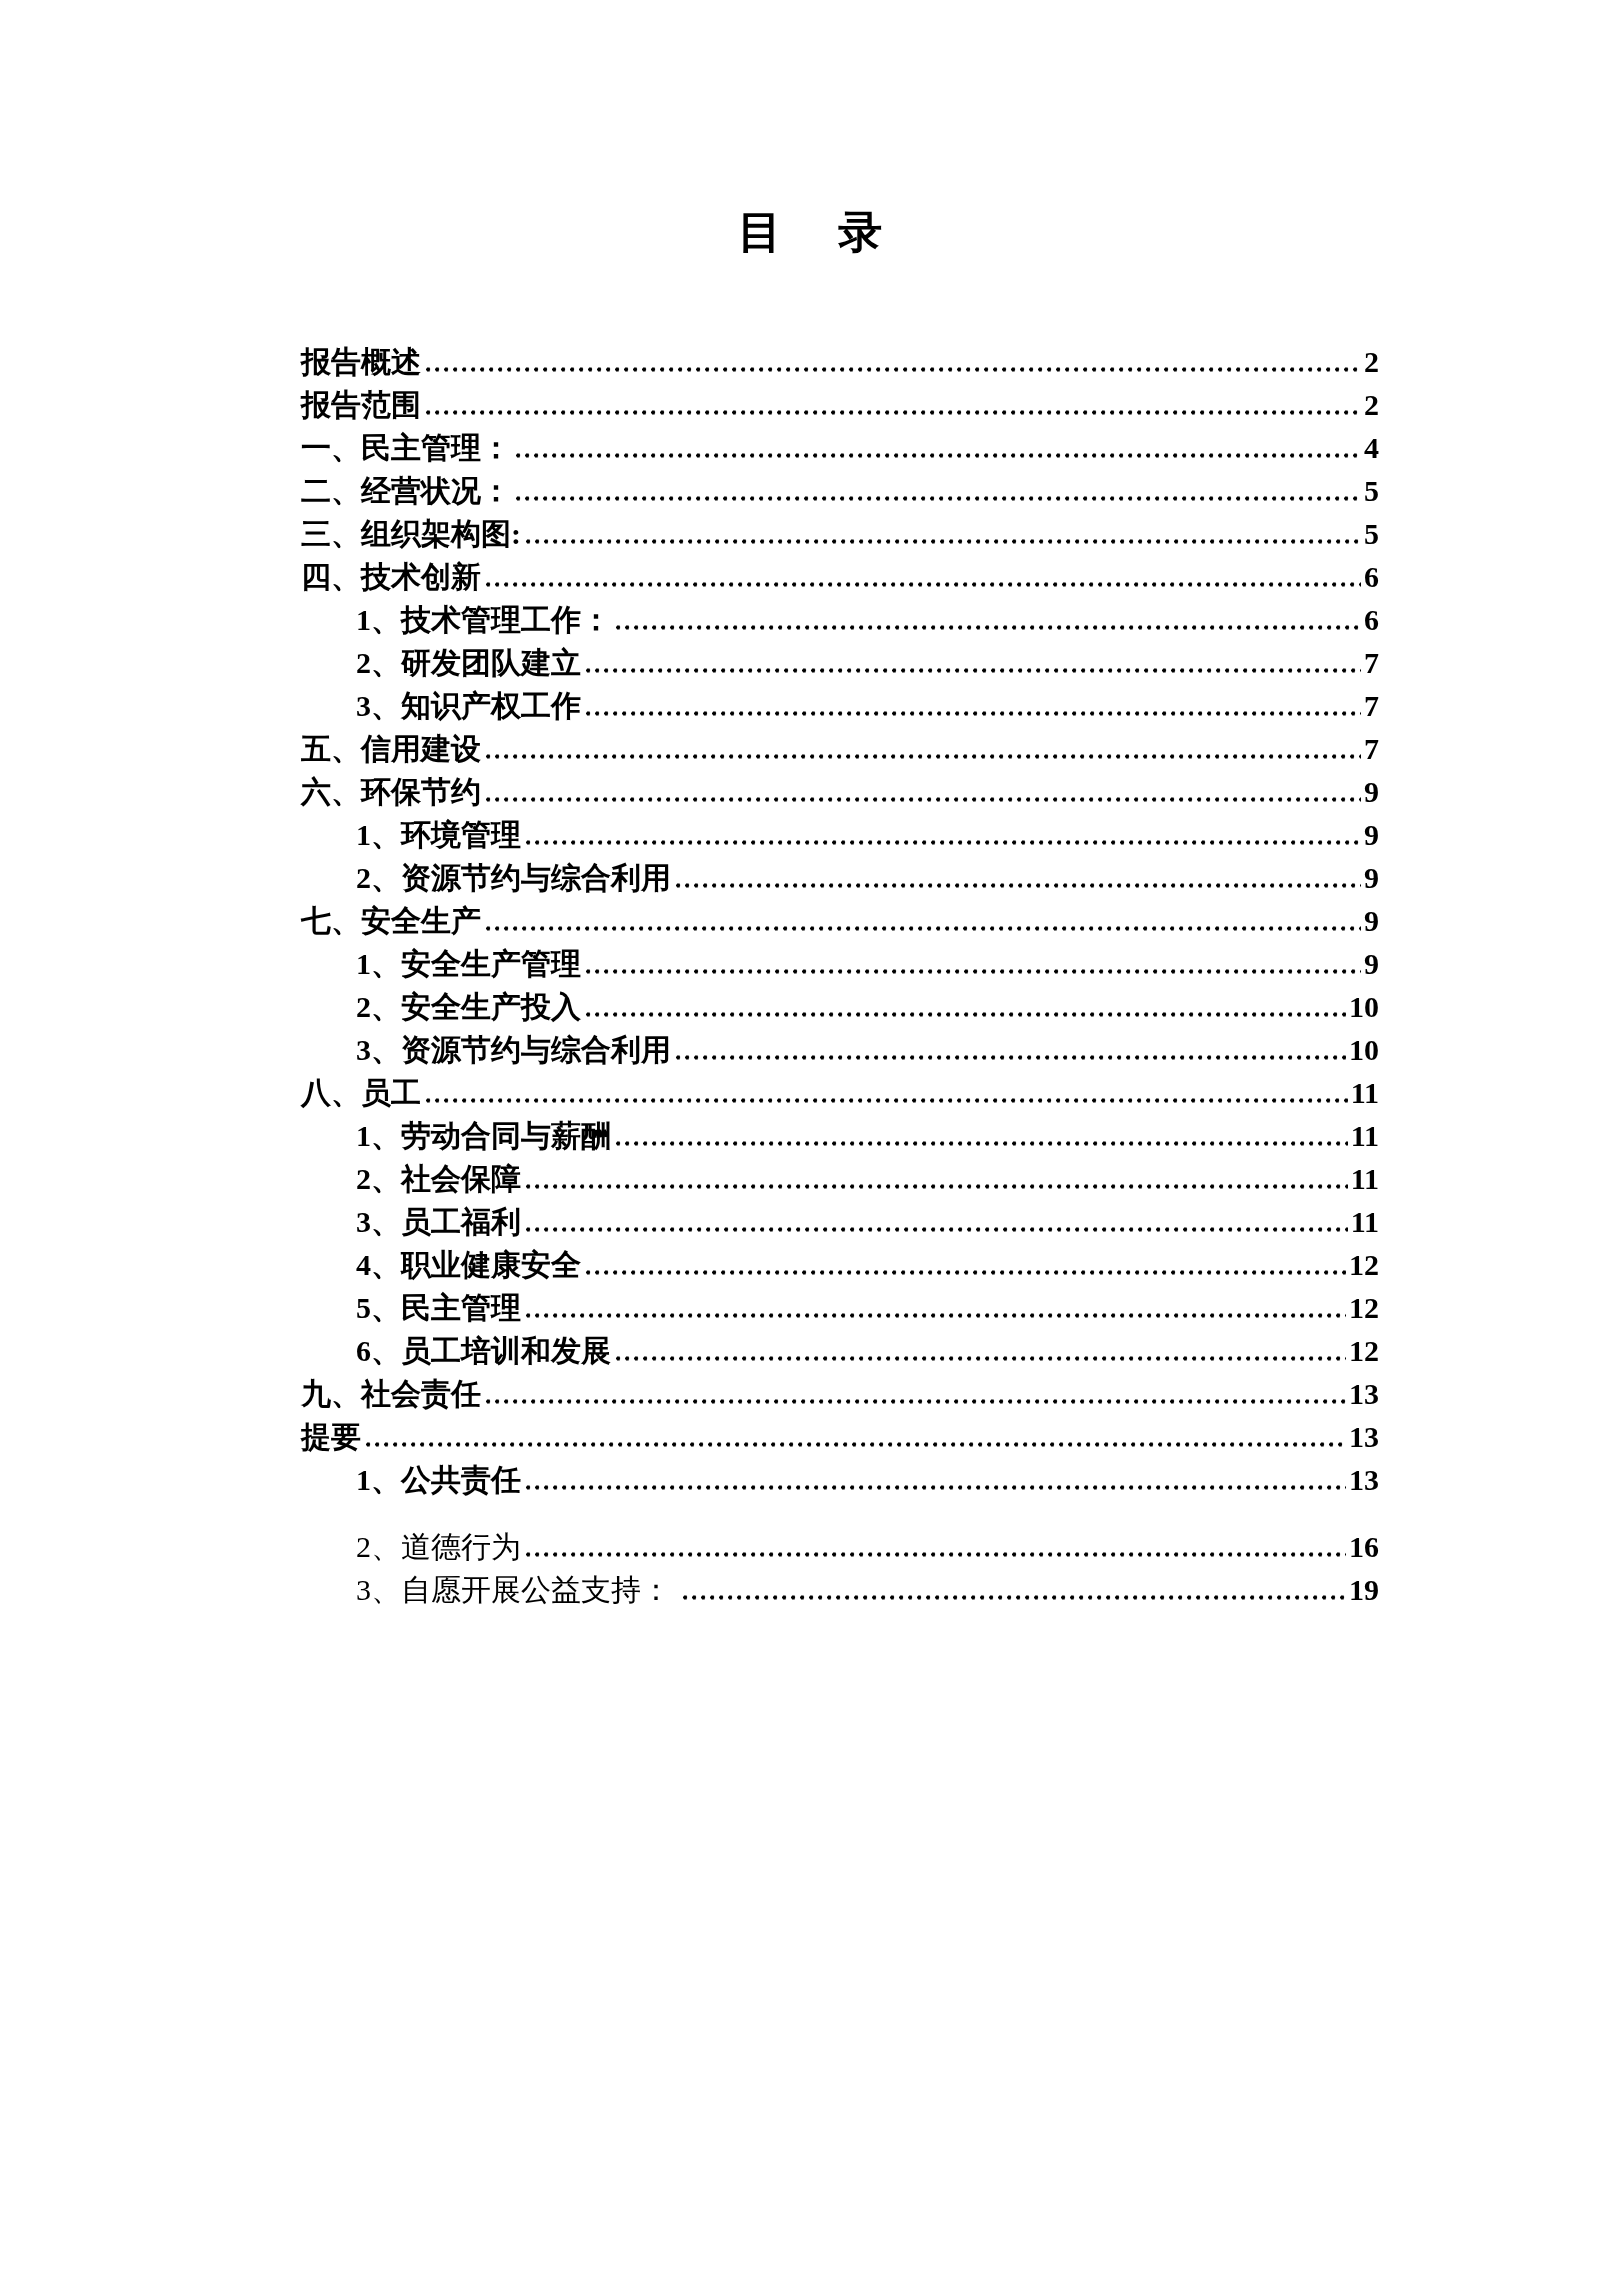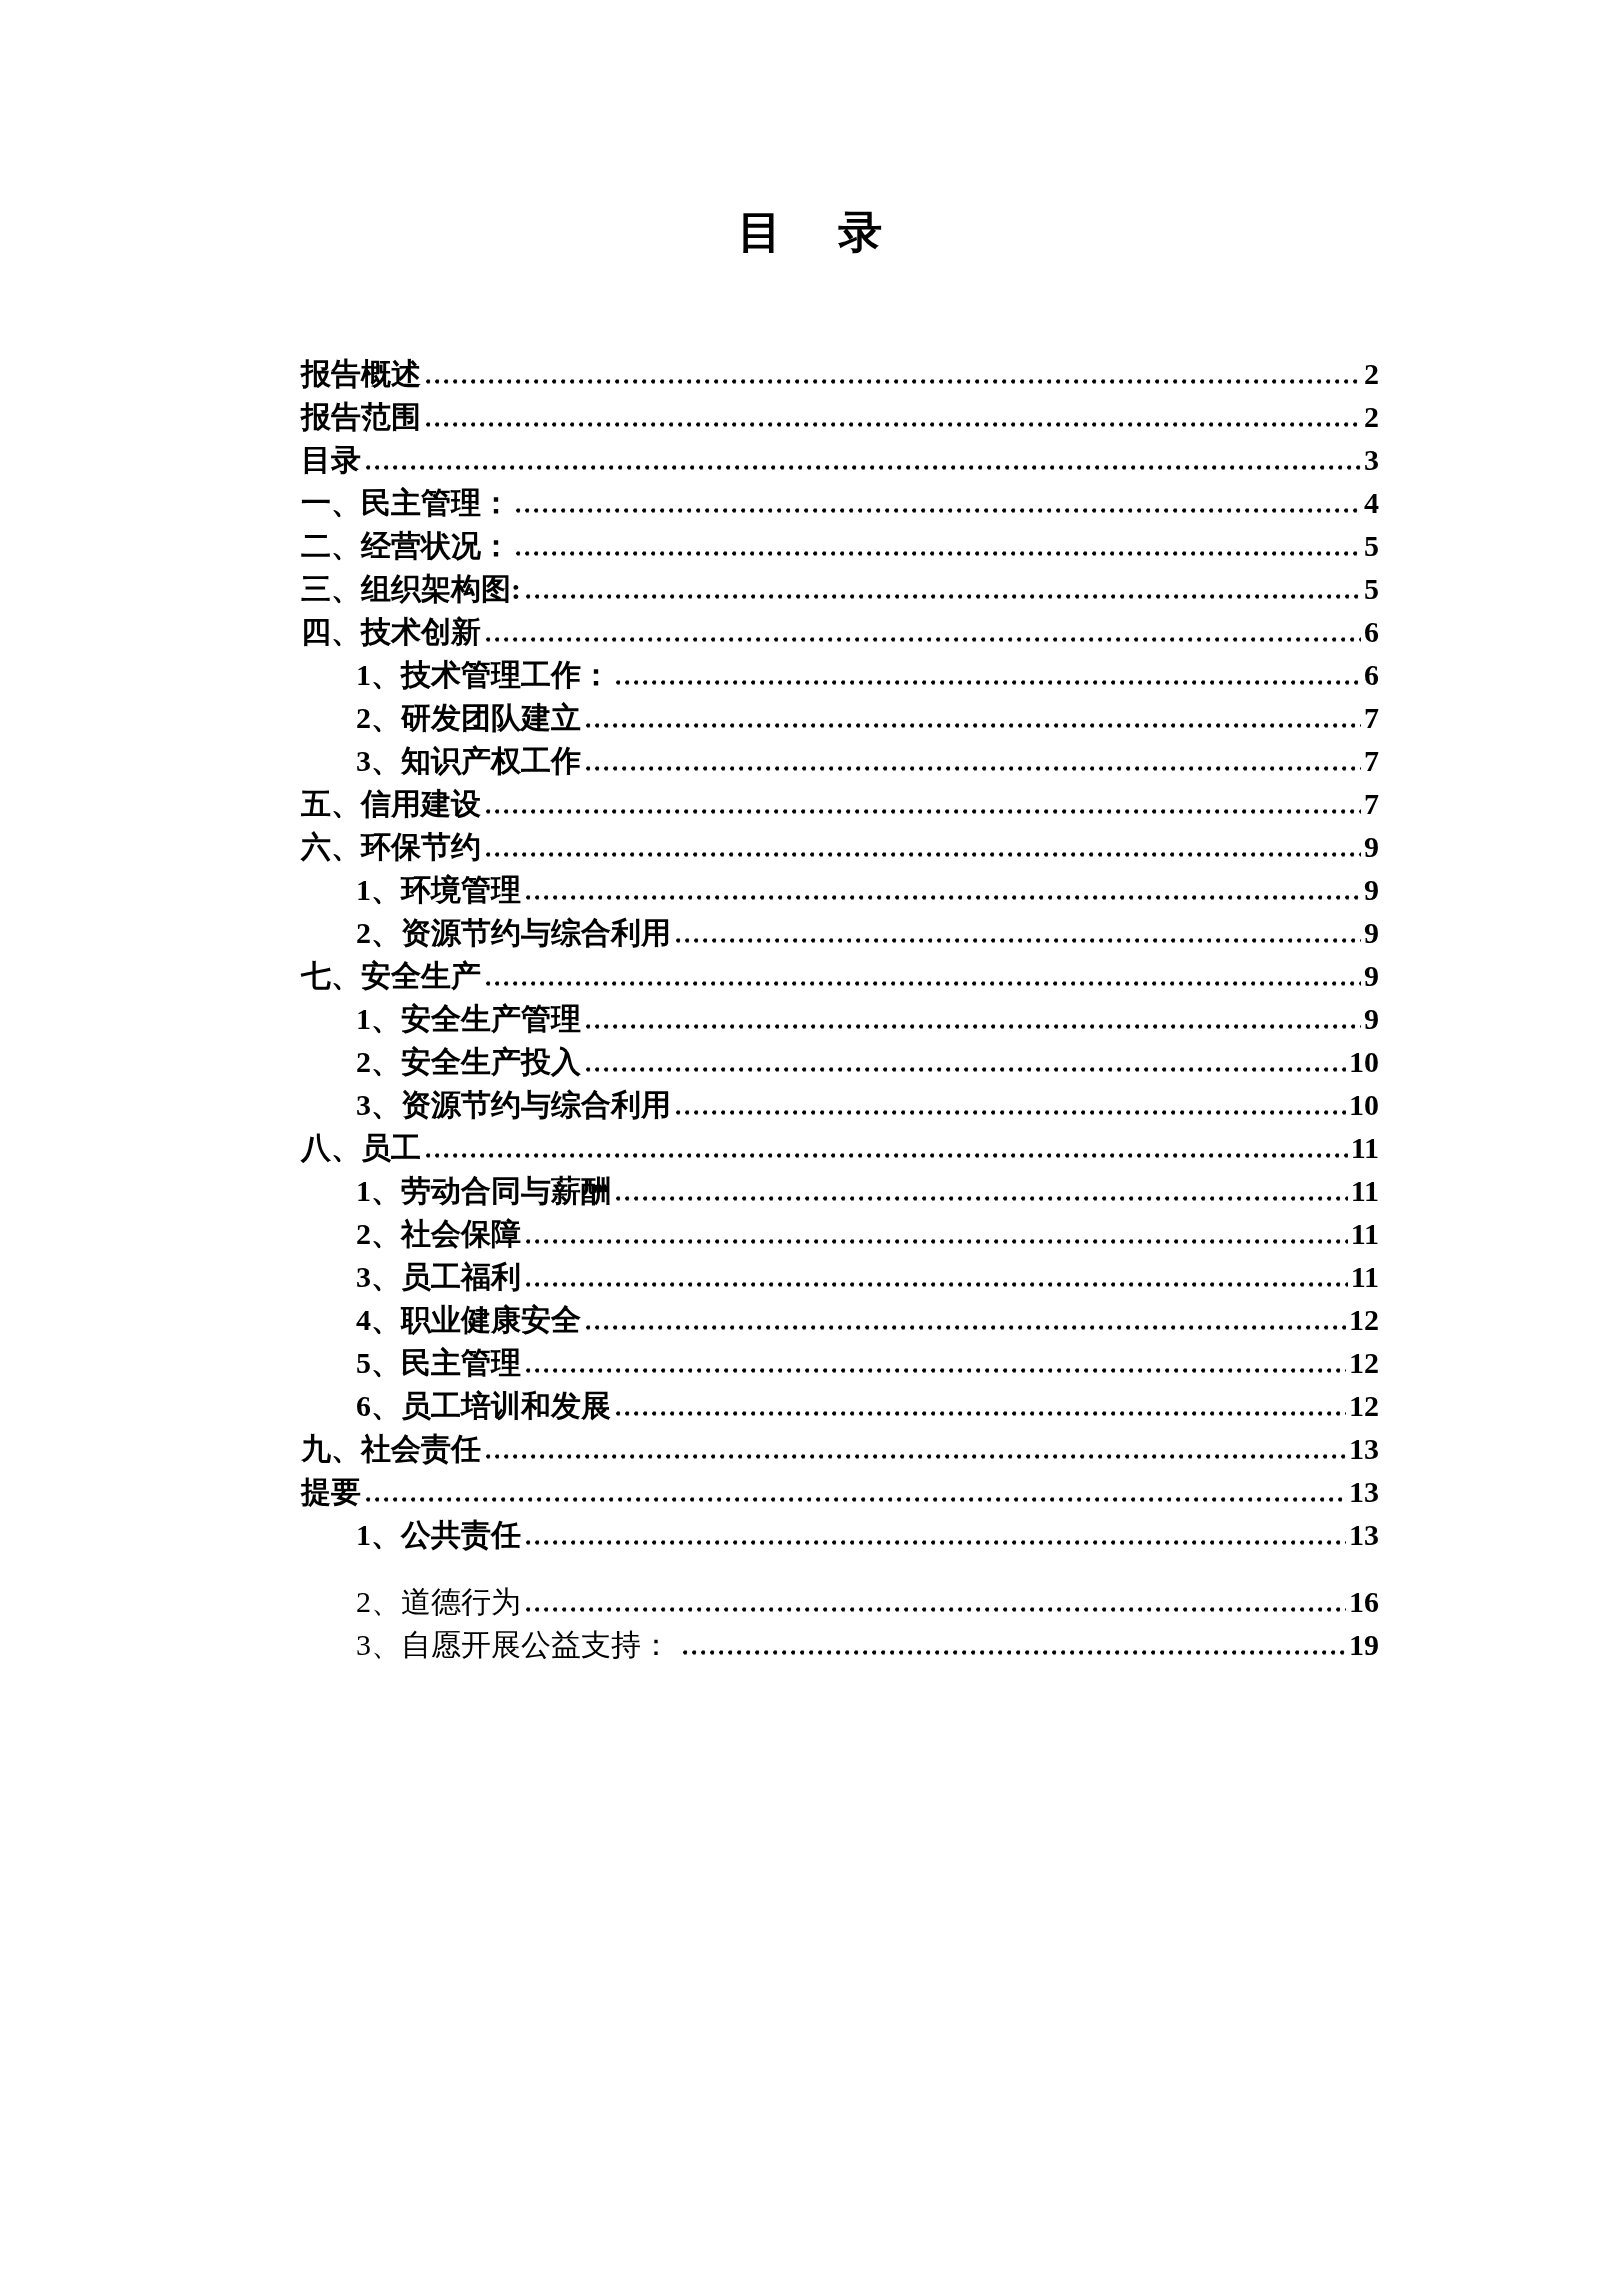--- a/index.html
+++ b/index.html
@@ -29,21 +29,21 @@
     text-align: center;
     font-size: 44px;
     font-weight: bold;
     white-space: pre;
     word-spacing: 15.7px;
     letter-spacing: 1px;
   }
   .toc-list {
     position: absolute;
     left: 301px;
-    top: 352px;
+    top: 340px;
     width: 1078px;
   }
   .toc-row {
     display: flex;
     align-items: baseline;
     height: 43px;
     line-height: 43px;
     font-size: 30px;
     font-weight: bold;
     white-space: nowrap;
@@ -84,26 +84,20 @@
     <span class="leader-dots"></span>
     <span class="toc-page">2</span>
   </div>
       <div class="toc-row">
     <span class="toc-num"></span>
     <span class="toc-label">报告范围</span>
     <span class="leader-dots"></span>
     <span class="toc-page">2</span>
   </div>
       <div class="toc-row">
-    <span class="toc-num"></span>
-    <span class="toc-label">目录</span>
-    <span class="leader-dots"></span>
-    <span class="toc-page">3</span>
-  </div>
-      <div class="toc-row">
     <span class="toc-num">一、</span>
     <span class="toc-label">民主管理：</span>
     <span class="leader-dots"></span>
     <span class="toc-page">4</span>
   </div>
       <div class="toc-row">
     <span class="toc-num">二、</span>
     <span class="toc-label">经营状况：</span>
     <span class="leader-dots"></span>
     <span class="toc-page">5</span>

